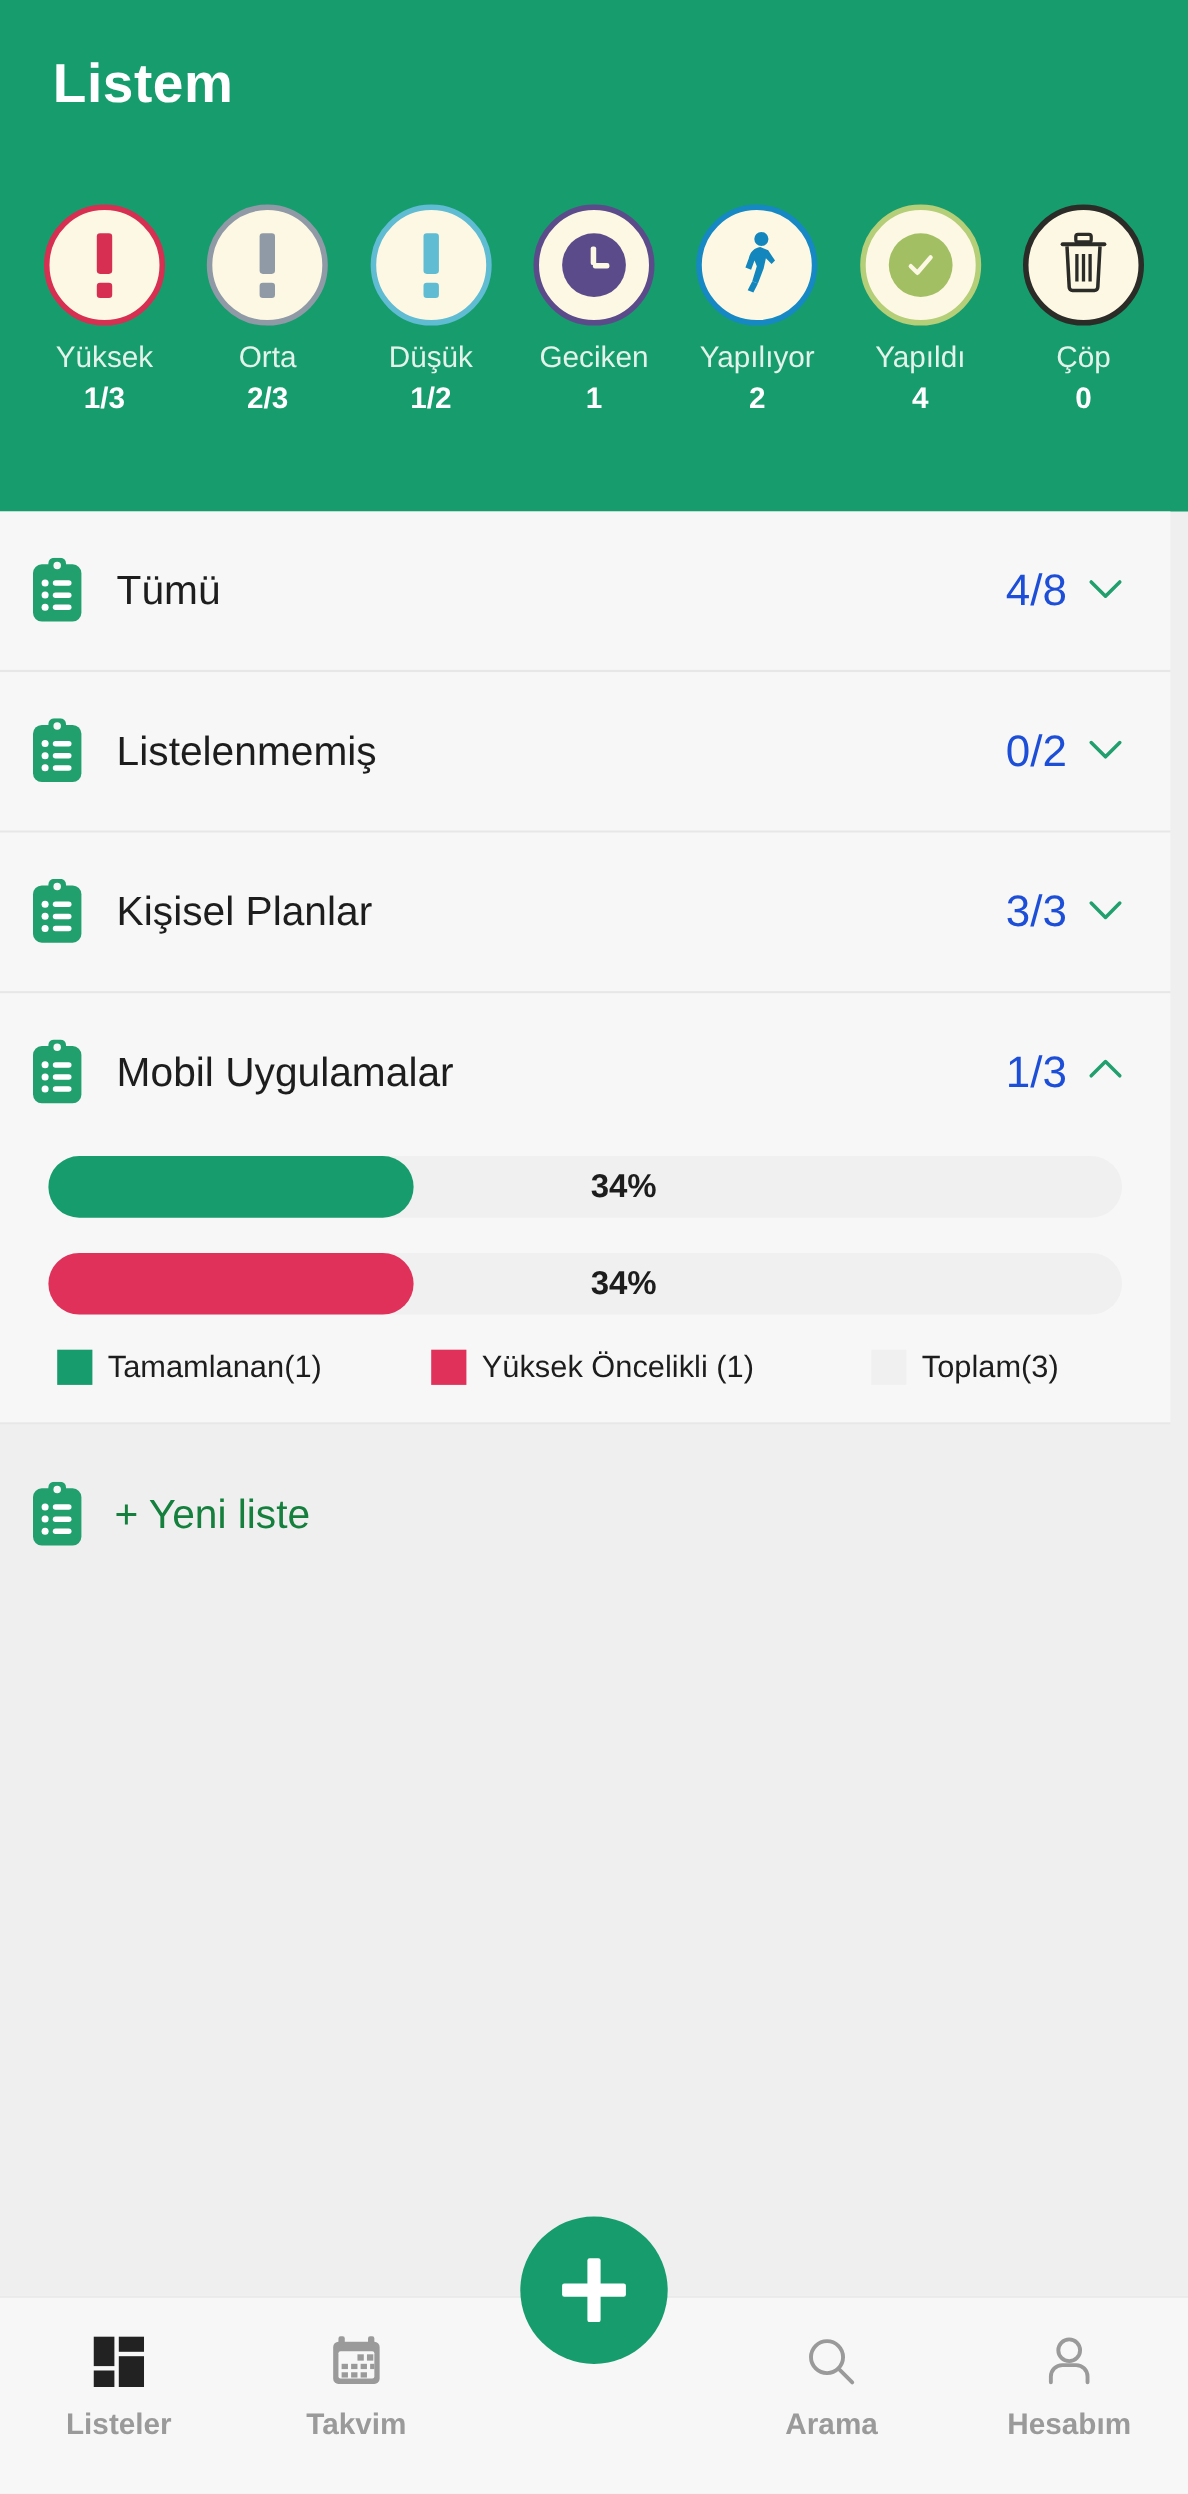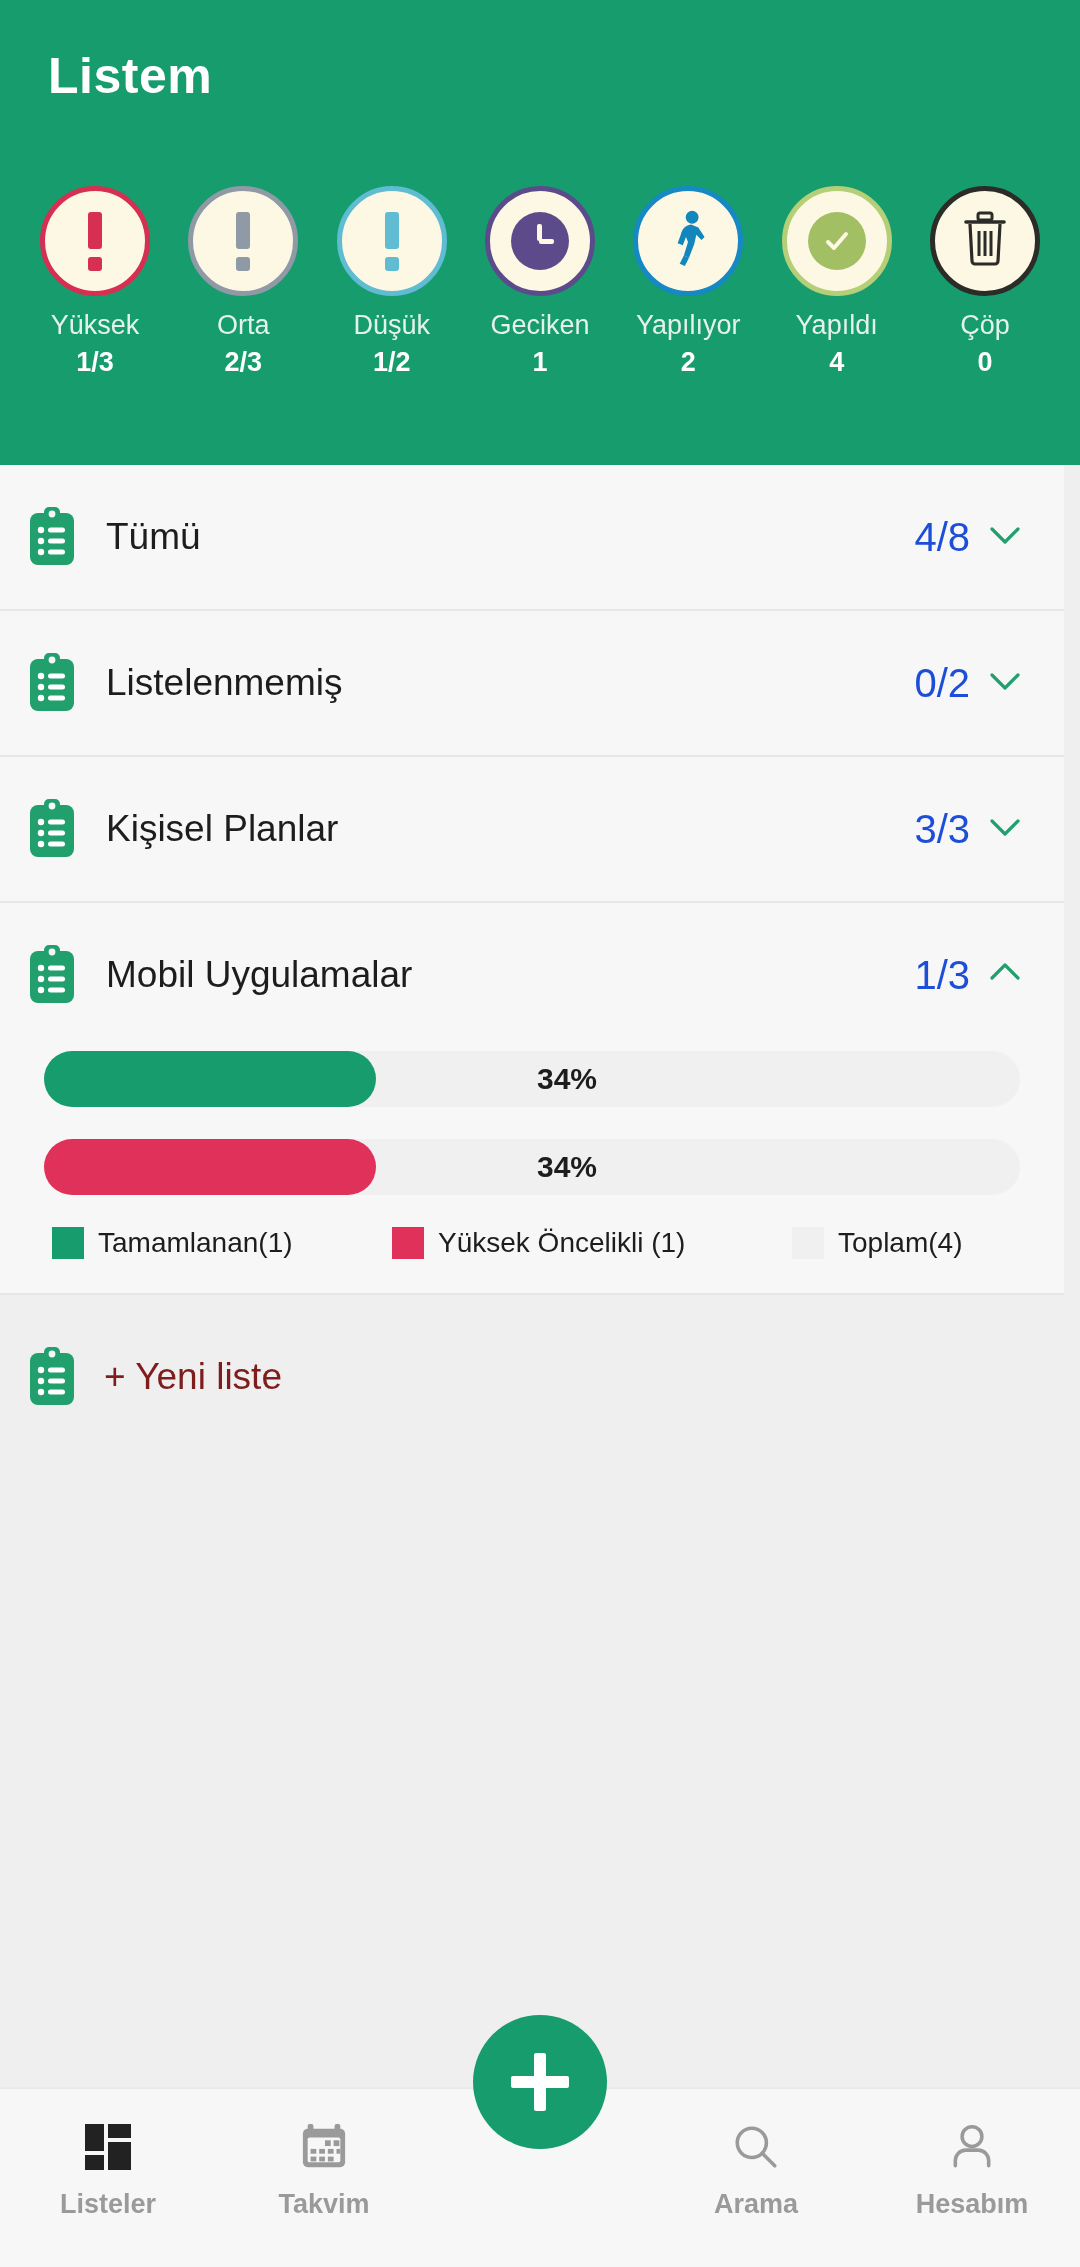--- a/index.html
+++ b/index.html
@@ -126,21 +126,21 @@
 
   
   .new-list {
     position: absolute;
     left: 0; right: 0;
     display: flex; align-items: center;
     padding: 0 28px;
     height: 120px;
   }
   .new-list .clip-icon { margin-right: 28px; }
-  .new-list-label { font-size: 37px; color: #7f1d1d; }
+  .new-list-label { font-size: 37px; color: #15803d; }
 
   
   .bottom-nav {
     position: absolute;
     left: 0; right: 0; bottom: 0;
     height: 180px;
     background: #f7f7f7;
     border-top: 2px solid #eaeaea;
     display: flex;
     align-items: flex-start;
@@ -346,21 +346,21 @@
             <div class="legend-item l0">
               <span class="legend-sw" style="background:#179c6e"></span>
               <span class="legend-txt">Tamamlanan(1)</span>
             </div>
             <div class="legend-item l1">
               <span class="legend-sw" style="background:#e0315a"></span>
               <span class="legend-txt">Yüksek Öncelikli (1)</span>
             </div>
             <div class="legend-item l2">
               <span class="legend-sw" style="background:#f0f0f0"></span>
-              <span class="legend-txt">Toplam(4)</span>
+              <span class="legend-txt">Toplam(3)</span>
             </div>
           </div>
         </div>
       </div>
     </div>
 
   <div class="new-list" id="new-list" style="top: 1317px;">
     <span class="clip-icon">
       <svg viewBox="0 0 48 60" width="48" height="60">
         <rect x="2" y="6" width="44" height="52" rx="8" fill="#21a06e"></rect>

